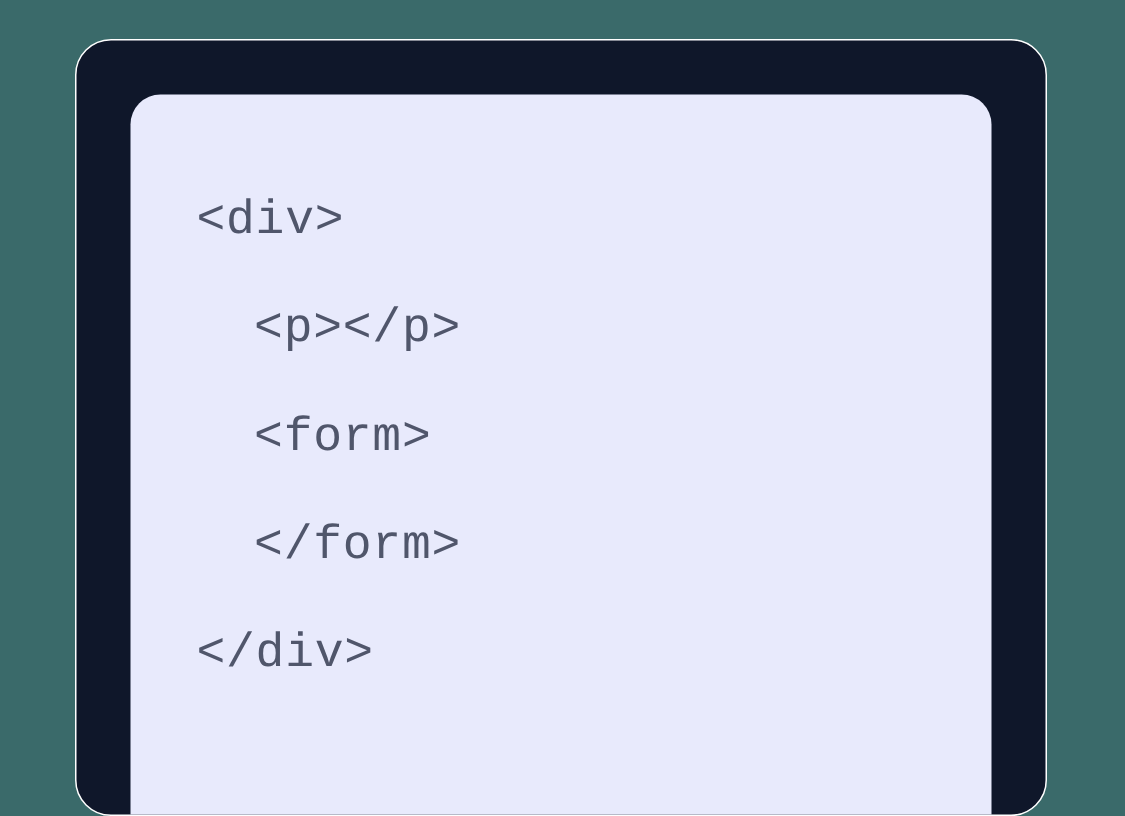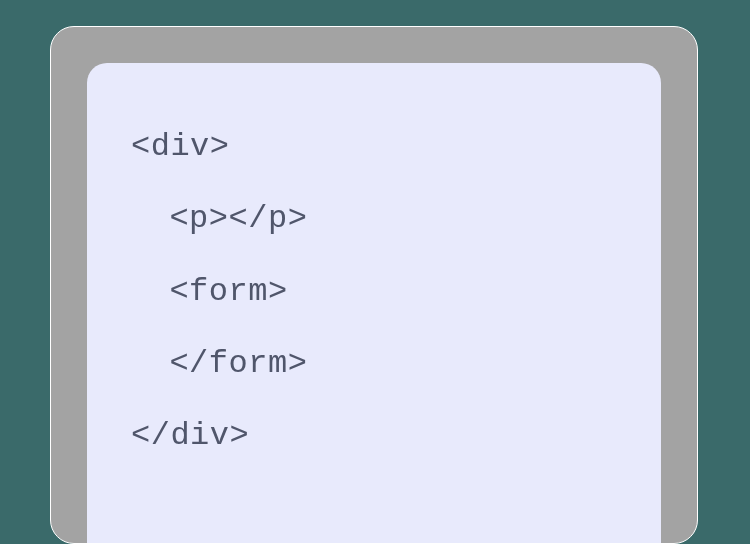--- a/index.html
+++ b/index.html
@@ -8,21 +8,21 @@
     height: 544px;
     background: #3a6a6a;
     overflow: hidden;
   }
   .outer-frame {
     position: absolute;
     left: 50px;
     top: 26px;
     width: 648px;
     height: 518px;
-    background: #a3a3a3;
+    background: #0f172a;
     border-radius: 24px;
     border: 1px solid #ffffff;
     padding: 36px 36px 0 36px;
   }
   .code-panel {
     width: 100%;
     height: 100%;
     background: #e8eafc;
     border-radius: 20px 20px 0 0;
     padding: 48px 44px 40px 44px;

